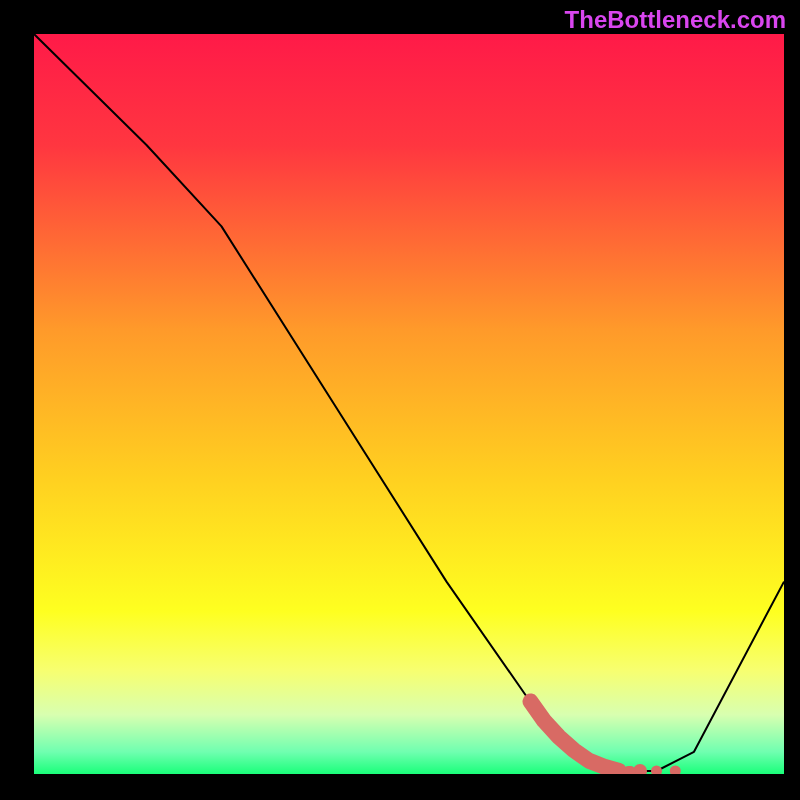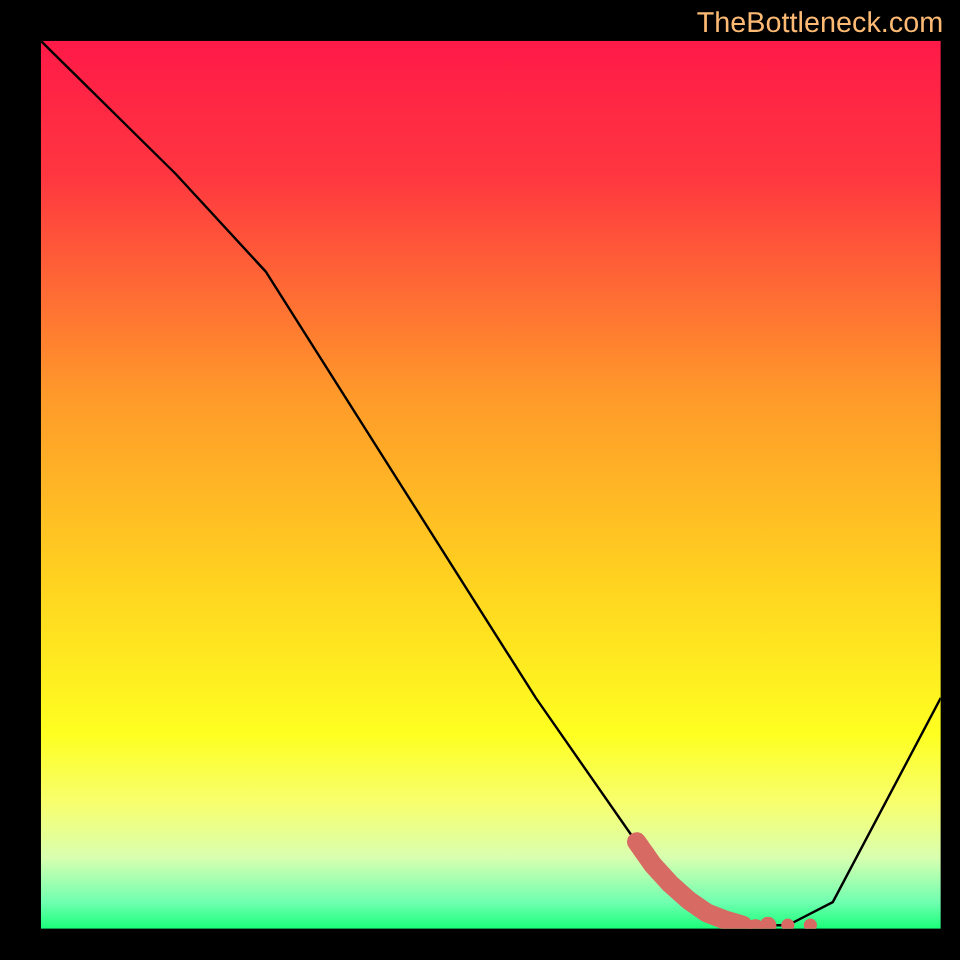--- a/index.html
+++ b/index.html
@@ -22,22 +22,22 @@
     left: 34px;
     top: 34px;
     width: 750px;
     height: 740px;
   }
   .watermark {
     position: absolute;
     top: 6px;
     right: 14px;
     font-size: 24px;
-    font-weight: 400;
-    color: #fdba74;
+    font-weight: 700;
+    color: #d946ef;
     letter-spacing: 0px;
     user-select: none;
   }
 </style>
 </head>
 <body>
 
 <div class="outer">
   <div class="watermark">TheBottleneck.com</div>
 

